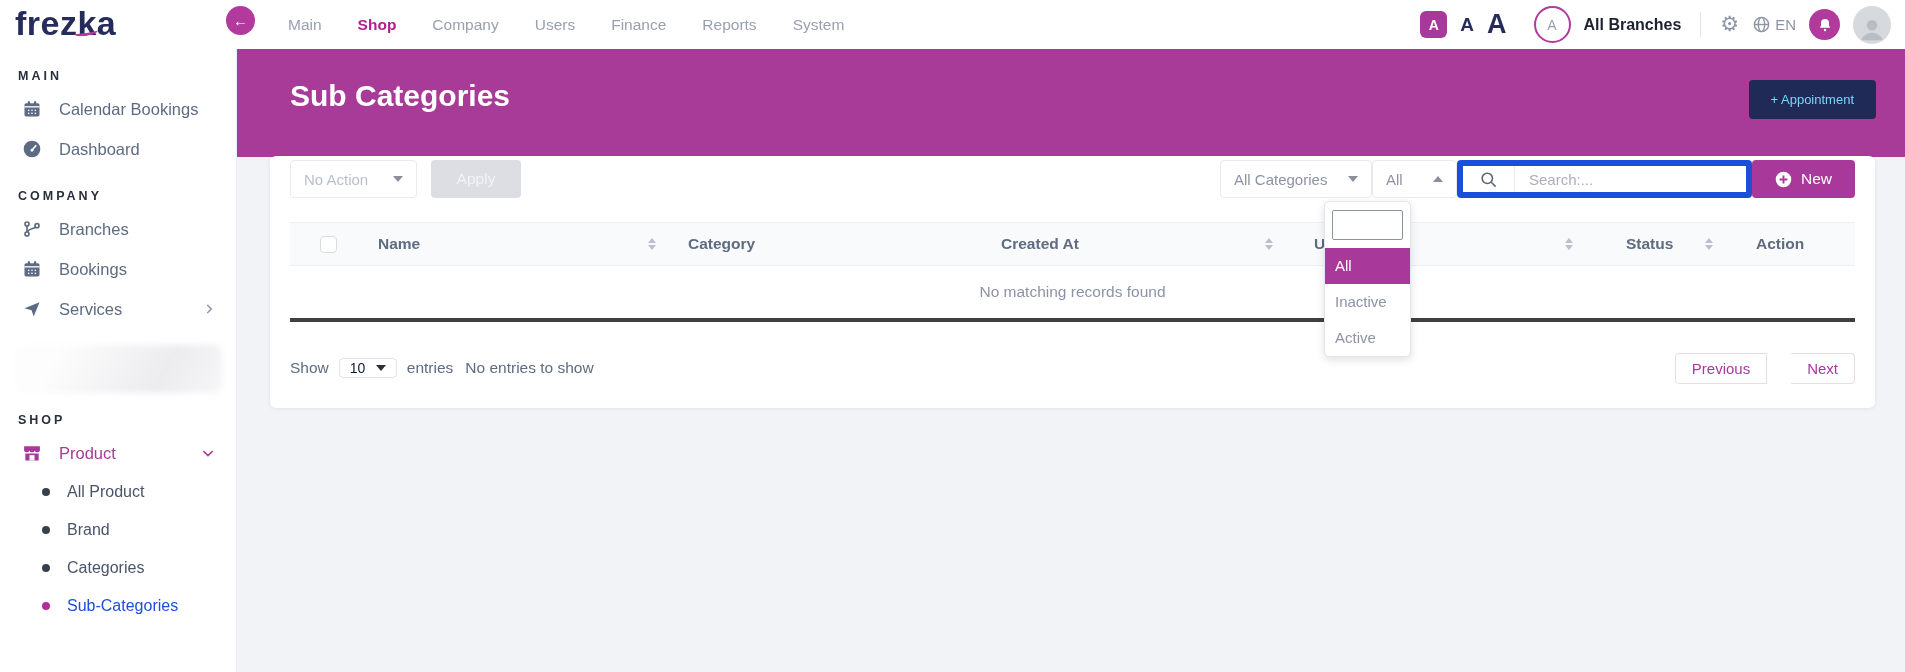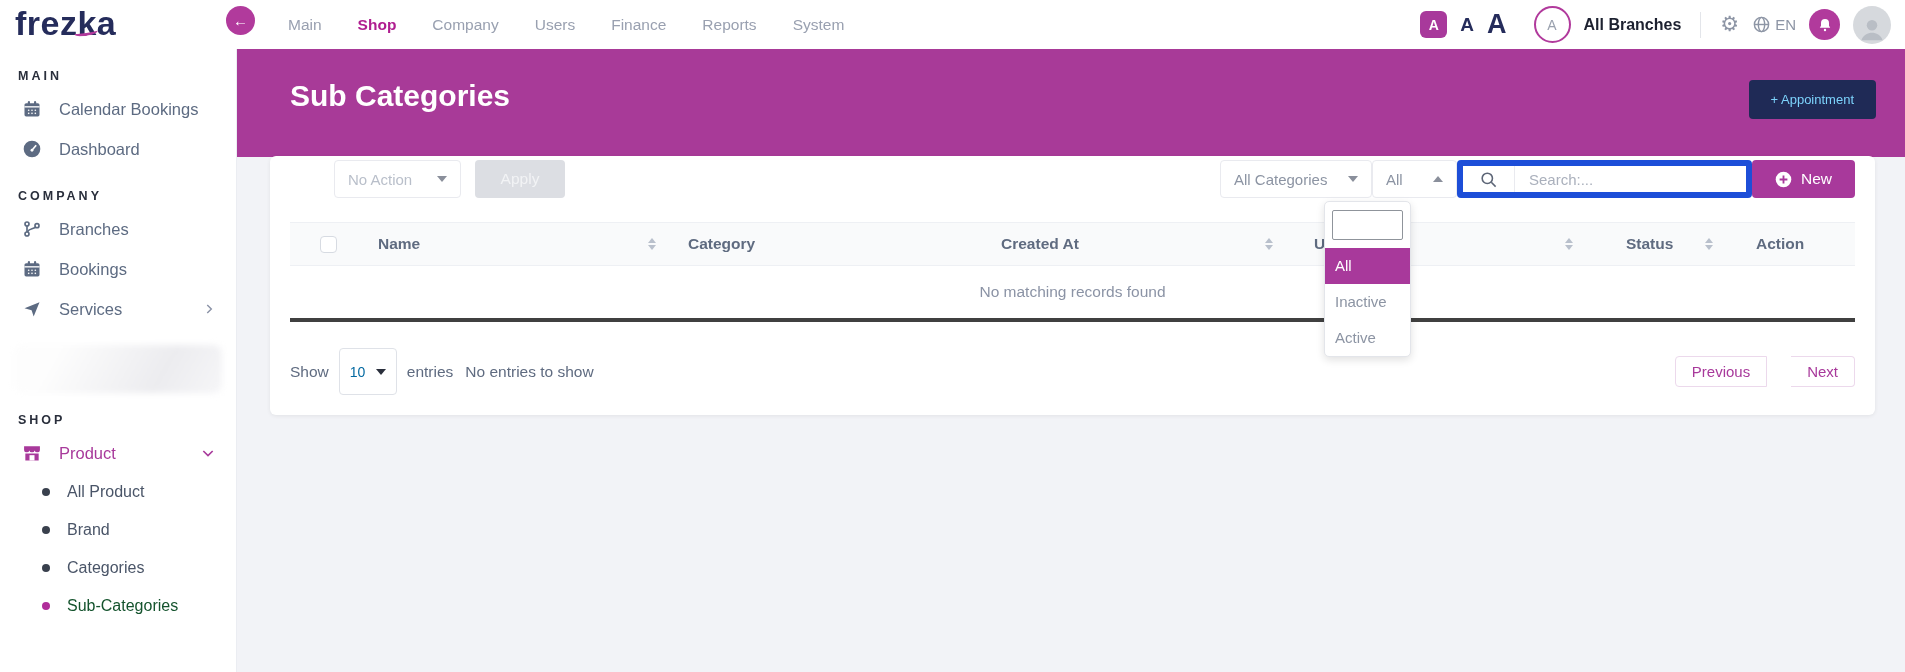--- a/index.html
+++ b/index.html
@@ -40,34 +40,34 @@
   .side-item { display:flex; align-items:center; height:40px; padding:0 20px 0 22px; gap:17px;
     color:#5d6b82; font-size:16.5px; cursor:pointer; }
   .side-item .lbl { flex:0 1 auto; }
   .side-item .spacer { margin-left:auto; display:flex; align-items:center; }
   .side-item.primary, .side-item.primary .lbl { color:#a8399b; }
   .side-skeleton { height:48px; margin:16px 14px 6px; border-radius:8px;
     background:linear-gradient(120deg,#fdfdfd 20%,#ececef 70%,#f6f6f8); filter:blur(3px); }
   .side-sub { display:flex; align-items:center; height:38px; padding-left:42px; gap:17px;
     font-size:16px; color:#4a5568; cursor:pointer; }
   .bullet { width:8px; height:8px; border-radius:50%; background:#39404d; flex:none; }
-  .side-sub.active { color:#14532d; }
+  .side-sub.active { color:#1d4ed8; }
   .side-sub.active .bullet { background:#b02d9a; }
 
   
   .banner { position:absolute; left:237px; top:49px; width:1668px; height:108px; background:#a83a98; z-index:1; }
   .banner-title { position:absolute; left:53px; top:30px; font-size:30px; font-weight:600; color:#fff; }
   .appointment-btn { position:absolute; right:29px; top:31px; height:39px; padding:0 22px;
     background:#1f2a56; color:#7dd3fc; border:none; border-radius:4px; font-size:13px;
     font-family:inherit; cursor:pointer; display:flex; align-items:center; }
 
   
   .card { position:absolute; left:270px; top:156px; width:1605px; background:#fff; border-radius:6px;
     box-shadow:0 1px 4px rgba(0,0,0,.07); padding:4px 20px 18px; z-index:2; }
-  .toolbar { display:flex; align-items:flex-start;margin-left:44px; }
+  .toolbar { display:flex; align-items:flex-start; }
   .sel { height:38px; border:1px solid #e9eaef; border-radius:4px; background:#fff;
     display:flex; align-items:center; justify-content:space-between; padding:0 13px;
     font-size:15px; cursor:pointer; }
   .sel-noaction { width:127px; color:#b9bfca; }
   .btn-apply { margin-left:14px; width:90px; height:38px; background:#dcdee3; color:#f2f3f5;
     border:none; border-radius:4px; font-size:15.5px; font-family:inherit; cursor:default; }
   .tb-right { margin-left:auto; display:flex; align-items:center; }
   .sel-allcat { width:152px; color:#8c94a3; }
   .sel-status { width:85px; color:#8c94a3; position:relative; }
   .caret-down { width:0; height:0; border-left:5px solid transparent; border-right:5px solid transparent;
@@ -109,23 +109,23 @@
   .sort { display:inline-flex; flex-direction:column; gap:2px; margin-left:auto; margin-right:24px; cursor:pointer; }
   .sort i { display:block; width:0; height:0; border-left:4px solid transparent; border-right:4px solid transparent; }
   .sort .up { border-bottom:5px solid #b9c0cc; }
   .sort .down { border-top:5px solid #b9c0cc; }
   .checkbox { width:17px; height:17px; border:1.5px solid #d7dbe2; border-radius:4px; background:#fff; cursor:pointer; }
   .empty-row { height:56px; display:flex; align-items:center; justify-content:center;
     color:#8b93a5; font-size:15.5px; border-bottom:4px solid #404040; }
 
   
   .card-footer { margin-top:24px; display:flex; align-items:center; color:#5f6b80; font-size:15.5px; }
-  .page-size { margin:2px 10px; width:58px; height:47px; border:1px solid #dfe2e8; border-radius:4px;
+  .page-size { margin:12px 10px; width:58px; height:20px; border:1px solid #dfe2e8; border-radius:4px;
     display:flex; align-items:center; justify-content:space-between; padding:0 10px;
-    font-size:14px; color:#0369a1; cursor:pointer; background:#fff; }
+    font-size:14px; color:#0f172a; cursor:pointer; background:#fff; }
   .pg-chevron { width:0; height:0; border-left:5px solid transparent; border-right:5px solid transparent;
     border-top:6px solid #2a2f3c; }
   .entries-info { margin-left:12px; }
   .paging { margin-left:auto; display:flex;gap:24px; }
   .pg-btn { height:31px; padding:0 16px; background:#fff; border:1px solid #ecd9ec; color:#a8399b;
     font-size:15px; font-family:inherit; cursor:pointer; }
   .pg-prev { border-radius:4px 0 0 4px; }
   .pg-next { border-radius:0 4px 4px 0; border-left:none; }
 
   .icon-flex { display:flex; align-items:center; justify-content:center; }

